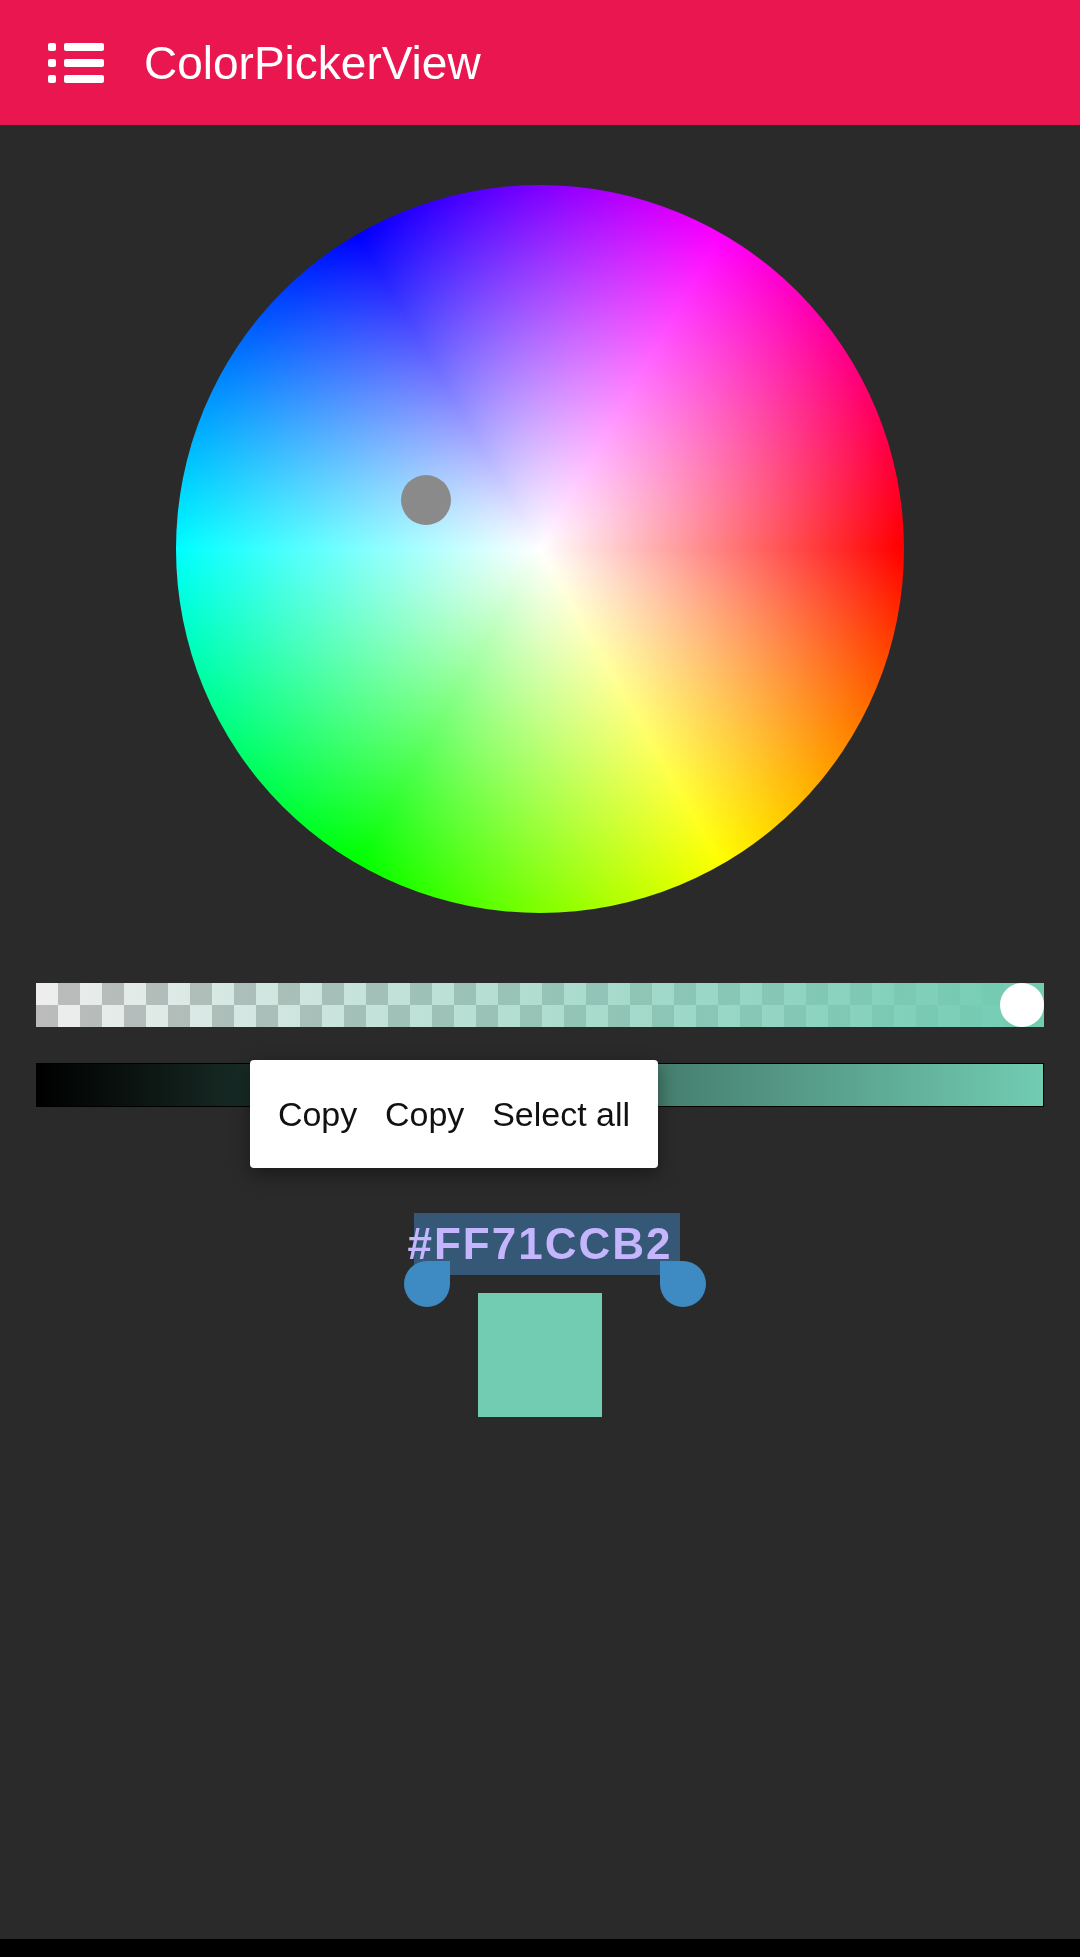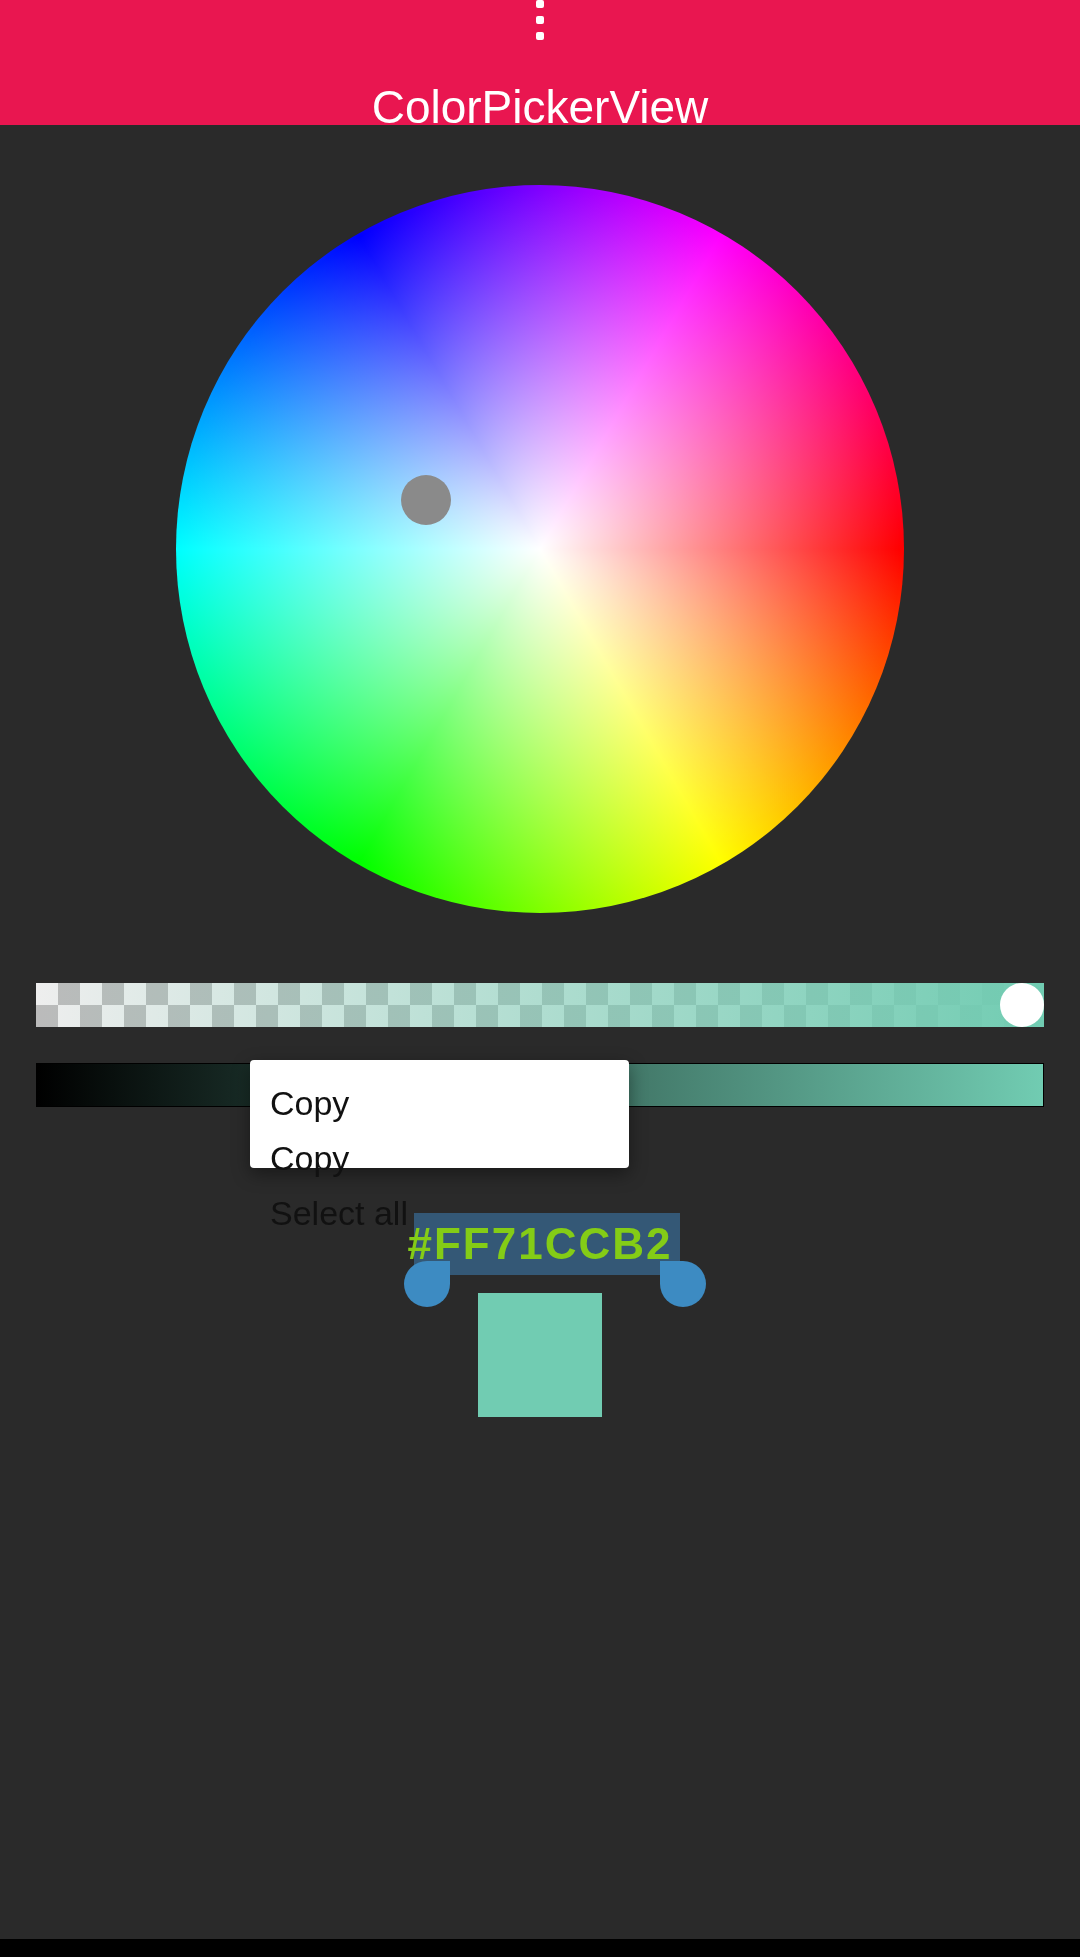--- a/index.html
+++ b/index.html
@@ -1,15 +1,15 @@
 <!DOCTYPE html>
 <html><head>
 <meta charset="utf-8">
 <style>
-  * { box-sizing: border-box; margin: 0; padding: 0; flex-direction: column; }
+  * { box-sizing: border-box; margin: 0; padding: 0; }
   html, body { width: 1080px; height: 1957px; overflow: hidden; font-family: -apple-system, BlinkMacSystemFont, "Segoe UI", Arial, sans-serif; }
   body { background: #2a2a2a; display: flex; flex-direction: column; }
 
   
   .header {
     background: #e91650;
     height: 125px;
     display: flex;
     align-items: center;
     padding: 0 48px;
@@ -110,27 +110,27 @@
     background: linear-gradient(to right, #000000 0%, #71ccb2 100%);
     border: 1px solid #000;
   }
   .slider.brightness { margin-top: 36px; }
 
   
   .context-menu {
     position: absolute;
     left: 250px;
     top: 935px;
-    width: 379px;
+    width: 408px;
     height: 108px;
     background: #ffffff;
     border-radius: 4px;
     box-shadow: 0 6px 18px rgba(0,0,0,0.4);
     display: flex;
-    align-items: flex-start;
+    align-items: center;
     justify-content: space-around;
     padding: 16px 14px;
     z-index: 10;
   }
   .context-menu-item {
     font-size: 34px;
     color: #111;
     padding: 8px 6px;
     white-space: nowrap;
   }
@@ -147,21 +147,21 @@
     position: relative;
     display: inline-block;
   }
   .hex-sel {
     position: absolute;
     left: 14px; right: 0; top: -4px; bottom: -4px;
     background: rgba(60,120,170,0.6);
   }
   .hex-text {
     position: relative;
-    color: #84cc16;
+    color: #c4b5fd;
     font-size: 44px;
     font-weight: 600;
     letter-spacing: 2px;
     padding: 2px 8px;
   }
   .sel-handles {
     position: absolute;
     left: -18px; right: -18px;
     bottom: -36px;
     height: 46px;

